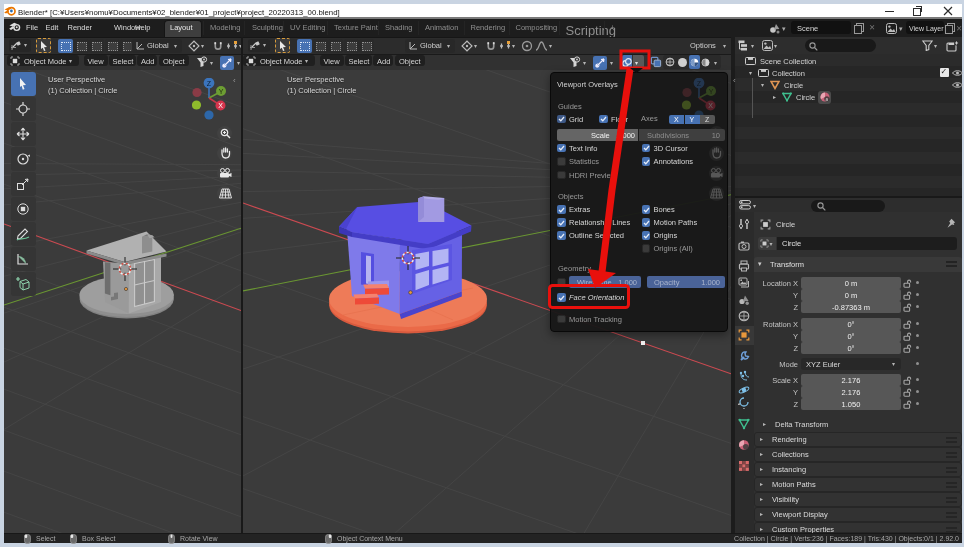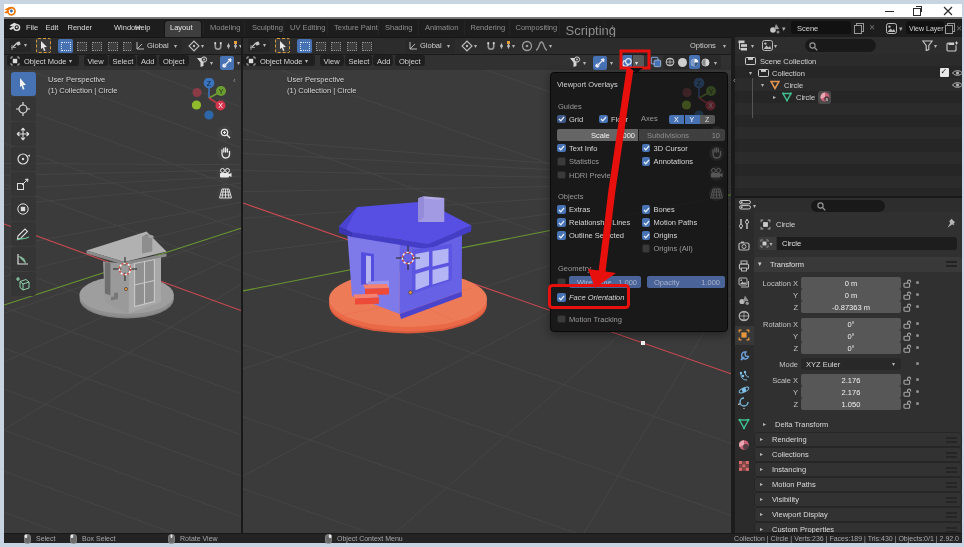--- a/index.html
+++ b/index.html
@@ -11,20 +11,21 @@
 <div class="abs" style="left:0;top:0;width:964px;height:547px;">
 
 <div class="abs" style="left:4px;top:4px;width:958px;height:13px;background:#ffffff;"></div>
 <div class="abs" style="left:4px;top:17px;width:958px;height:2px;background:#7a7a7a;"></div>
 <svg class="abs" style="left:4px;top:6px;" width="13" height="10" viewBox="0 0 13 10">
 <circle cx="7.4" cy="5.2" r="3.6" fill="none" stroke="#ea7600" stroke-width="1.7"></circle>
 <circle cx="7.4" cy="5.0" r="1.4" fill="#2d6fb2"></circle>
 <path d="M0.5,3.6 L5 ,1.2 L7.5,2.4 L3.5,4.6 Z" fill="#ea7600"></path>
 <path d="M0.2,6.4 L3.6,4.2 L5.2,5.4 L2,7.6 Z" fill="#ea7600"></path>
 </svg>
+<div class="txt" style="left:18px;top:7.5px;font-size:7.8px;color:#141414;">Blender* [C:¥Users¥nomu¥Documents¥02_blender¥01_project¥project_20220313_00.blend]</div>
 <div class="abs" style="left:885px;top:10.5px;width:9px;height:1.2px;background:#2b2b2b;"></div>
 <div class="abs" style="left:913px;top:8px;width:6px;height:6px;border:1.2px solid #2b2b2b;background:#fff;"></div>
 <div class="abs" style="left:915.5px;top:5.5px;width:5px;height:5px;border:1.2px solid #2b2b2b;border-bottom:0;border-left:0;"></div>
 <svg class="abs" style="left:943px;top:6px;" width="10" height="10" viewBox="0 0 10 10">
       <path d="M1,1 L9,9 M9,1 L1,9" stroke="#2b2b2b" stroke-width="1.2"></path>
     </svg>
 <div class="abs" style="left:4px;top:19px;width:958px;height:18px;background:#1d1d1d;"></div>
 <svg class="abs" style="left:9px;top:21px;" width="13" height="13" viewBox="0 0 64 64">
 <circle cx="38" cy="32" r="14" fill="none" stroke="#dedede" stroke-width="7"></circle>
 <circle cx="38" cy="31" r="5" fill="#dedede"></circle>

